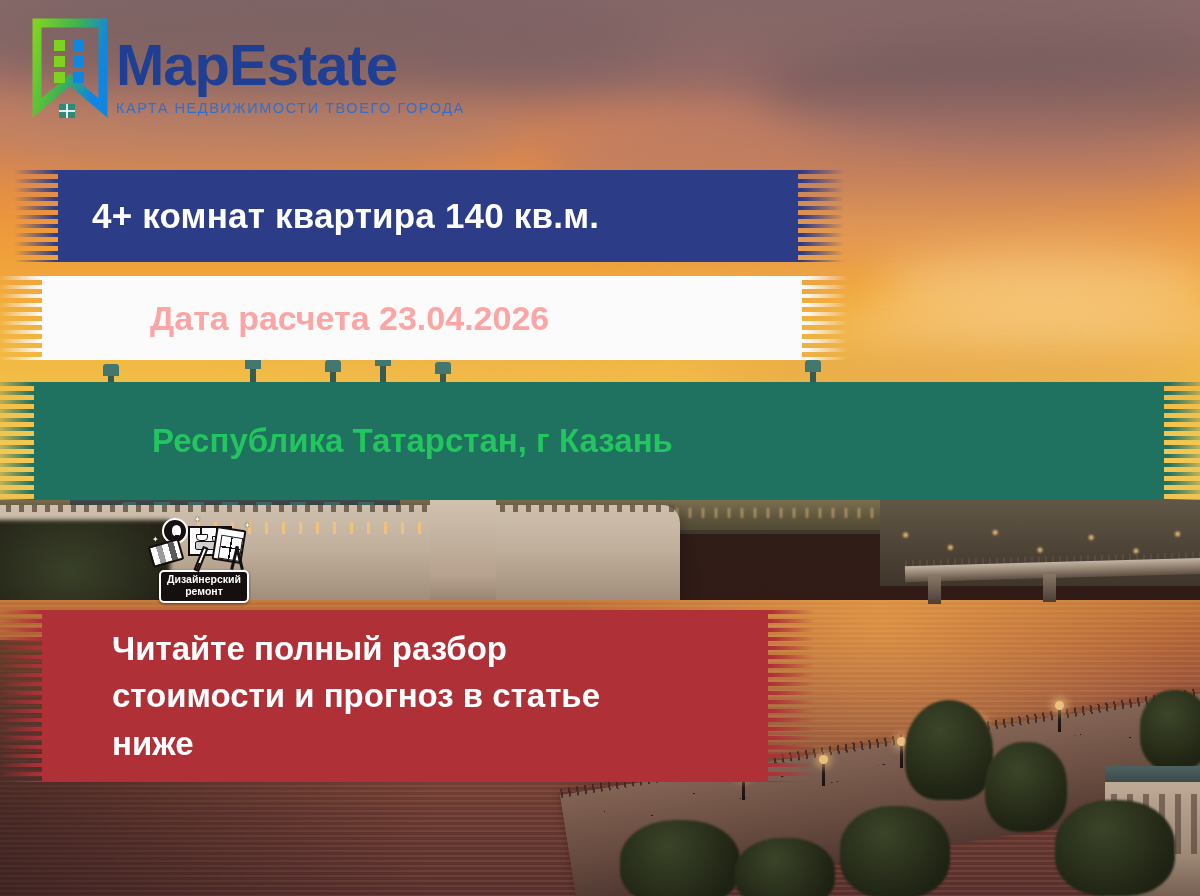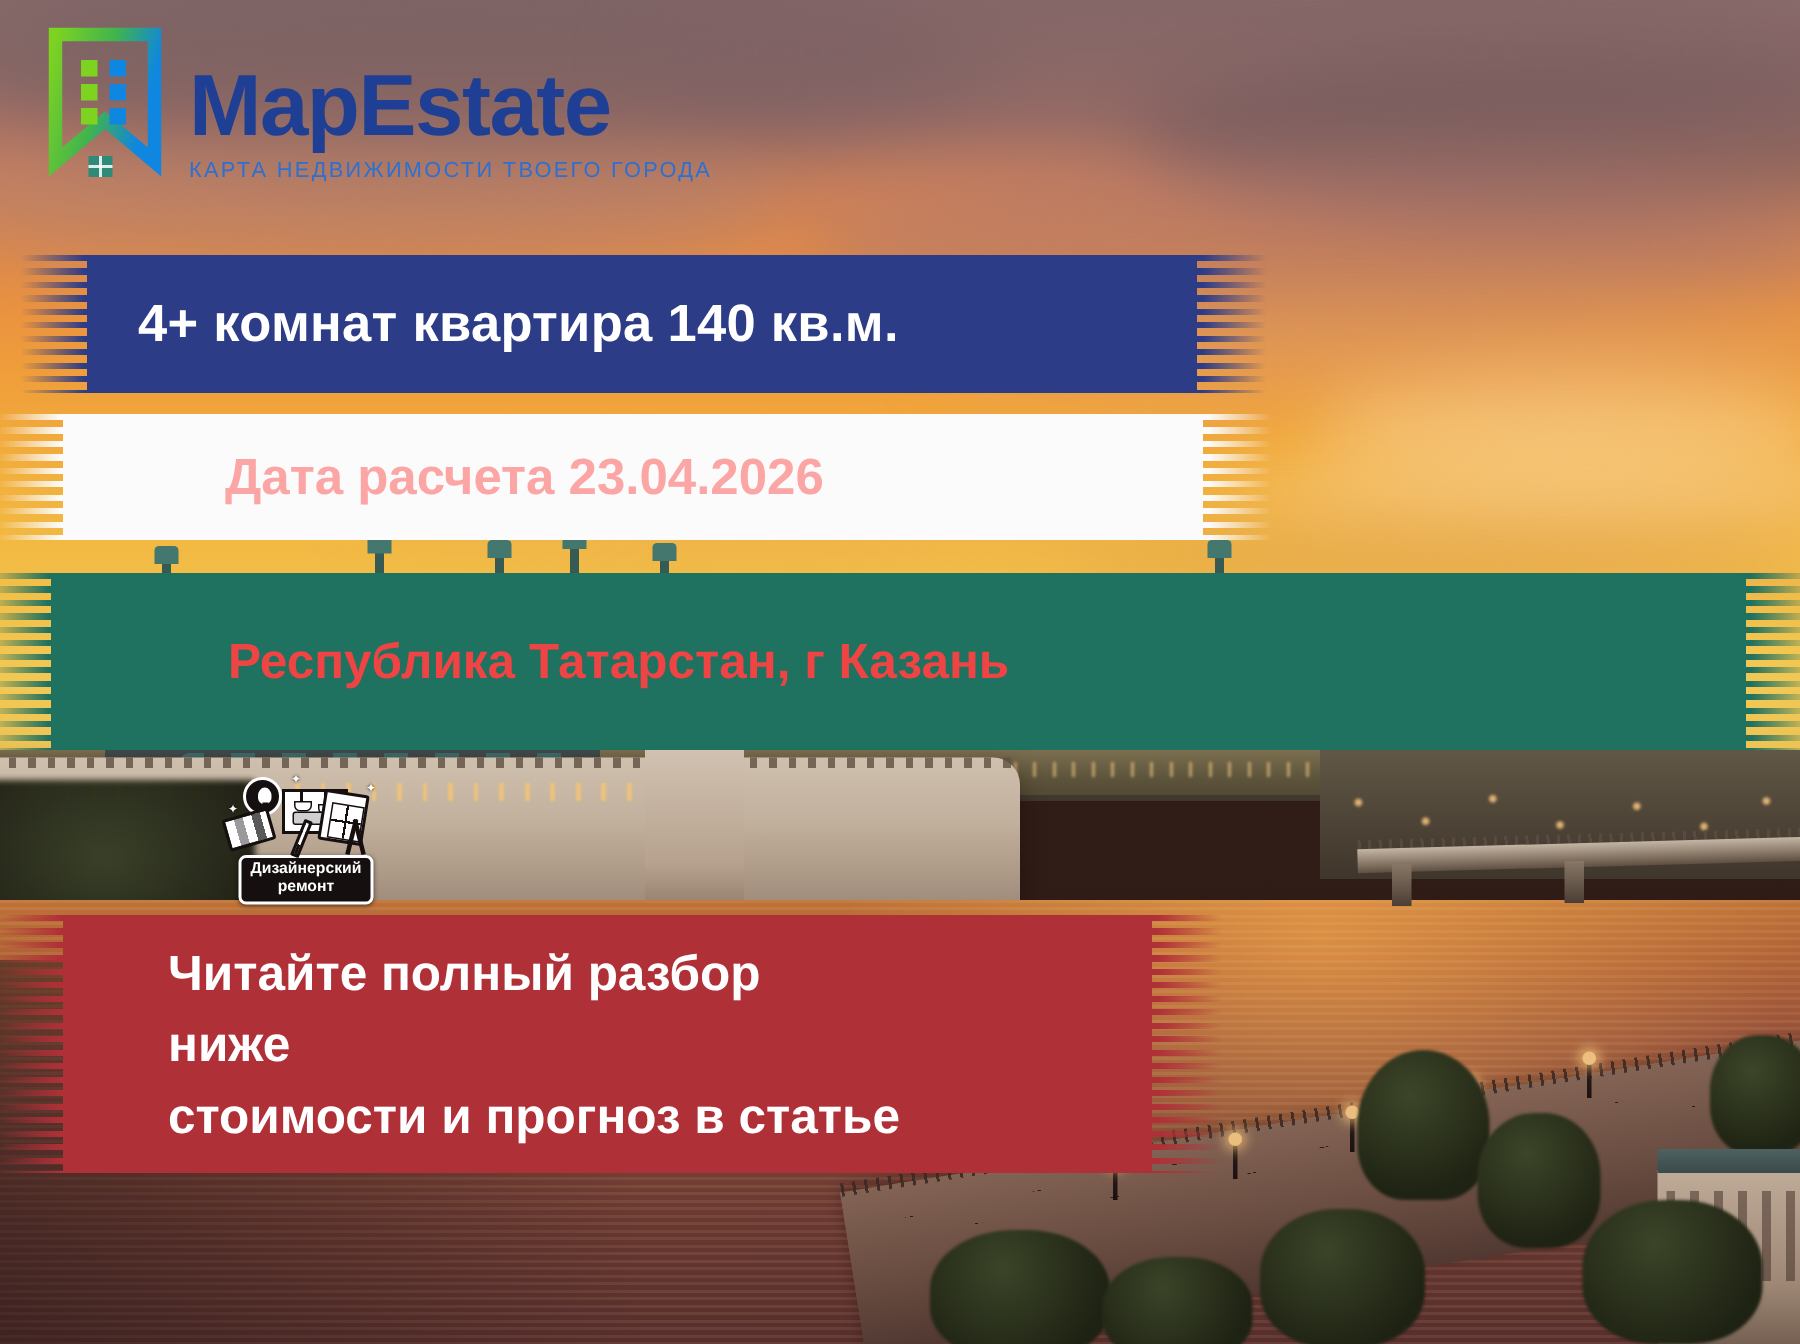--- a/index.html
+++ b/index.html
@@ -248,21 +248,21 @@
   .s6 { left:810px; top:368px; height:26px; }
 
   
   .photo-tone {
     position:absolute; inset:0;
     background:linear-gradient(180deg, rgba(255,150,60,.05) 0%, rgba(60,20,20,.12) 100%);
     pointer-events:none;
   }
 
   
-  .logo { position:absolute; left:32px; top:18px; display:flex; align-items:flex-end; gap:18px; }
+  .logo { position:absolute; left:32px; top:18px; display:flex; align-items:center; gap:8px; }
   .logo-mark { width:76px; height:104px; position:relative; flex:0 0 auto; }
   .logo-text { padding-top:12px; }
   .logo-word {
     font-size:58px; font-weight:700; color:#1f3f94; letter-spacing:-1px;
     line-height:1; white-space:nowrap;
   }
   .logo-tag {
     margin-top:6px; font-size:14.5px; font-weight:400; color:#2f6fd0;
     letter-spacing:1.55px; white-space:nowrap;
   }
@@ -320,21 +320,21 @@
       #1f7160 0 4px, rgba(31,113,96,0) 4px 9px);
     -webkit-mask-image:linear-gradient(90deg, transparent, #000 92%);
             mask-image:linear-gradient(90deg, transparent, #000 92%);
   }
   #band-address .frayR {
     background:repeating-linear-gradient(180deg,
       #1f7160 0 4px, rgba(31,113,96,0) 4px 9px);
     -webkit-mask-image:linear-gradient(270deg, transparent, #000 92%);
             mask-image:linear-gradient(270deg, transparent, #000 92%);
   }
-  #band-address .txt { padding-left:118px; color:#ef4444; font-size:33px; font-weight:700; line-height:1.45; }
+  #band-address .txt { padding-left:118px; color:#22c55e; font-size:33px; font-weight:700; line-height:1.45; }
 
   
   #band-cta { left:42px; top:610px; width:726px; height:172px; }
   #band-cta .core { background:#b03038; }
   #band-cta .frayL {
     background:repeating-linear-gradient(180deg,
       #b03038 0 4px, rgba(176,48,56,0) 4px 9px);
     -webkit-mask-image:linear-gradient(90deg, transparent, #000 92%);
             mask-image:linear-gradient(90deg, transparent, #000 92%);
   }
@@ -583,18 +583,18 @@
   </div>
 
   <div class="band" id="band-cta">
     <div class="band-bg">
       <div class="core"></div>
         <div class="frayL"></div>
         <div class="frayR"></div>
     </div>
     <div class="txt">
       <div>Читайте полный разбор</div>
+      <div>стоимости и прогноз в статье</div>
       <div>ниже</div>
-      <div>стоимости и прогноз в статье</div>
     </div>
   </div>
 
 </div>
 
 </body></html>

